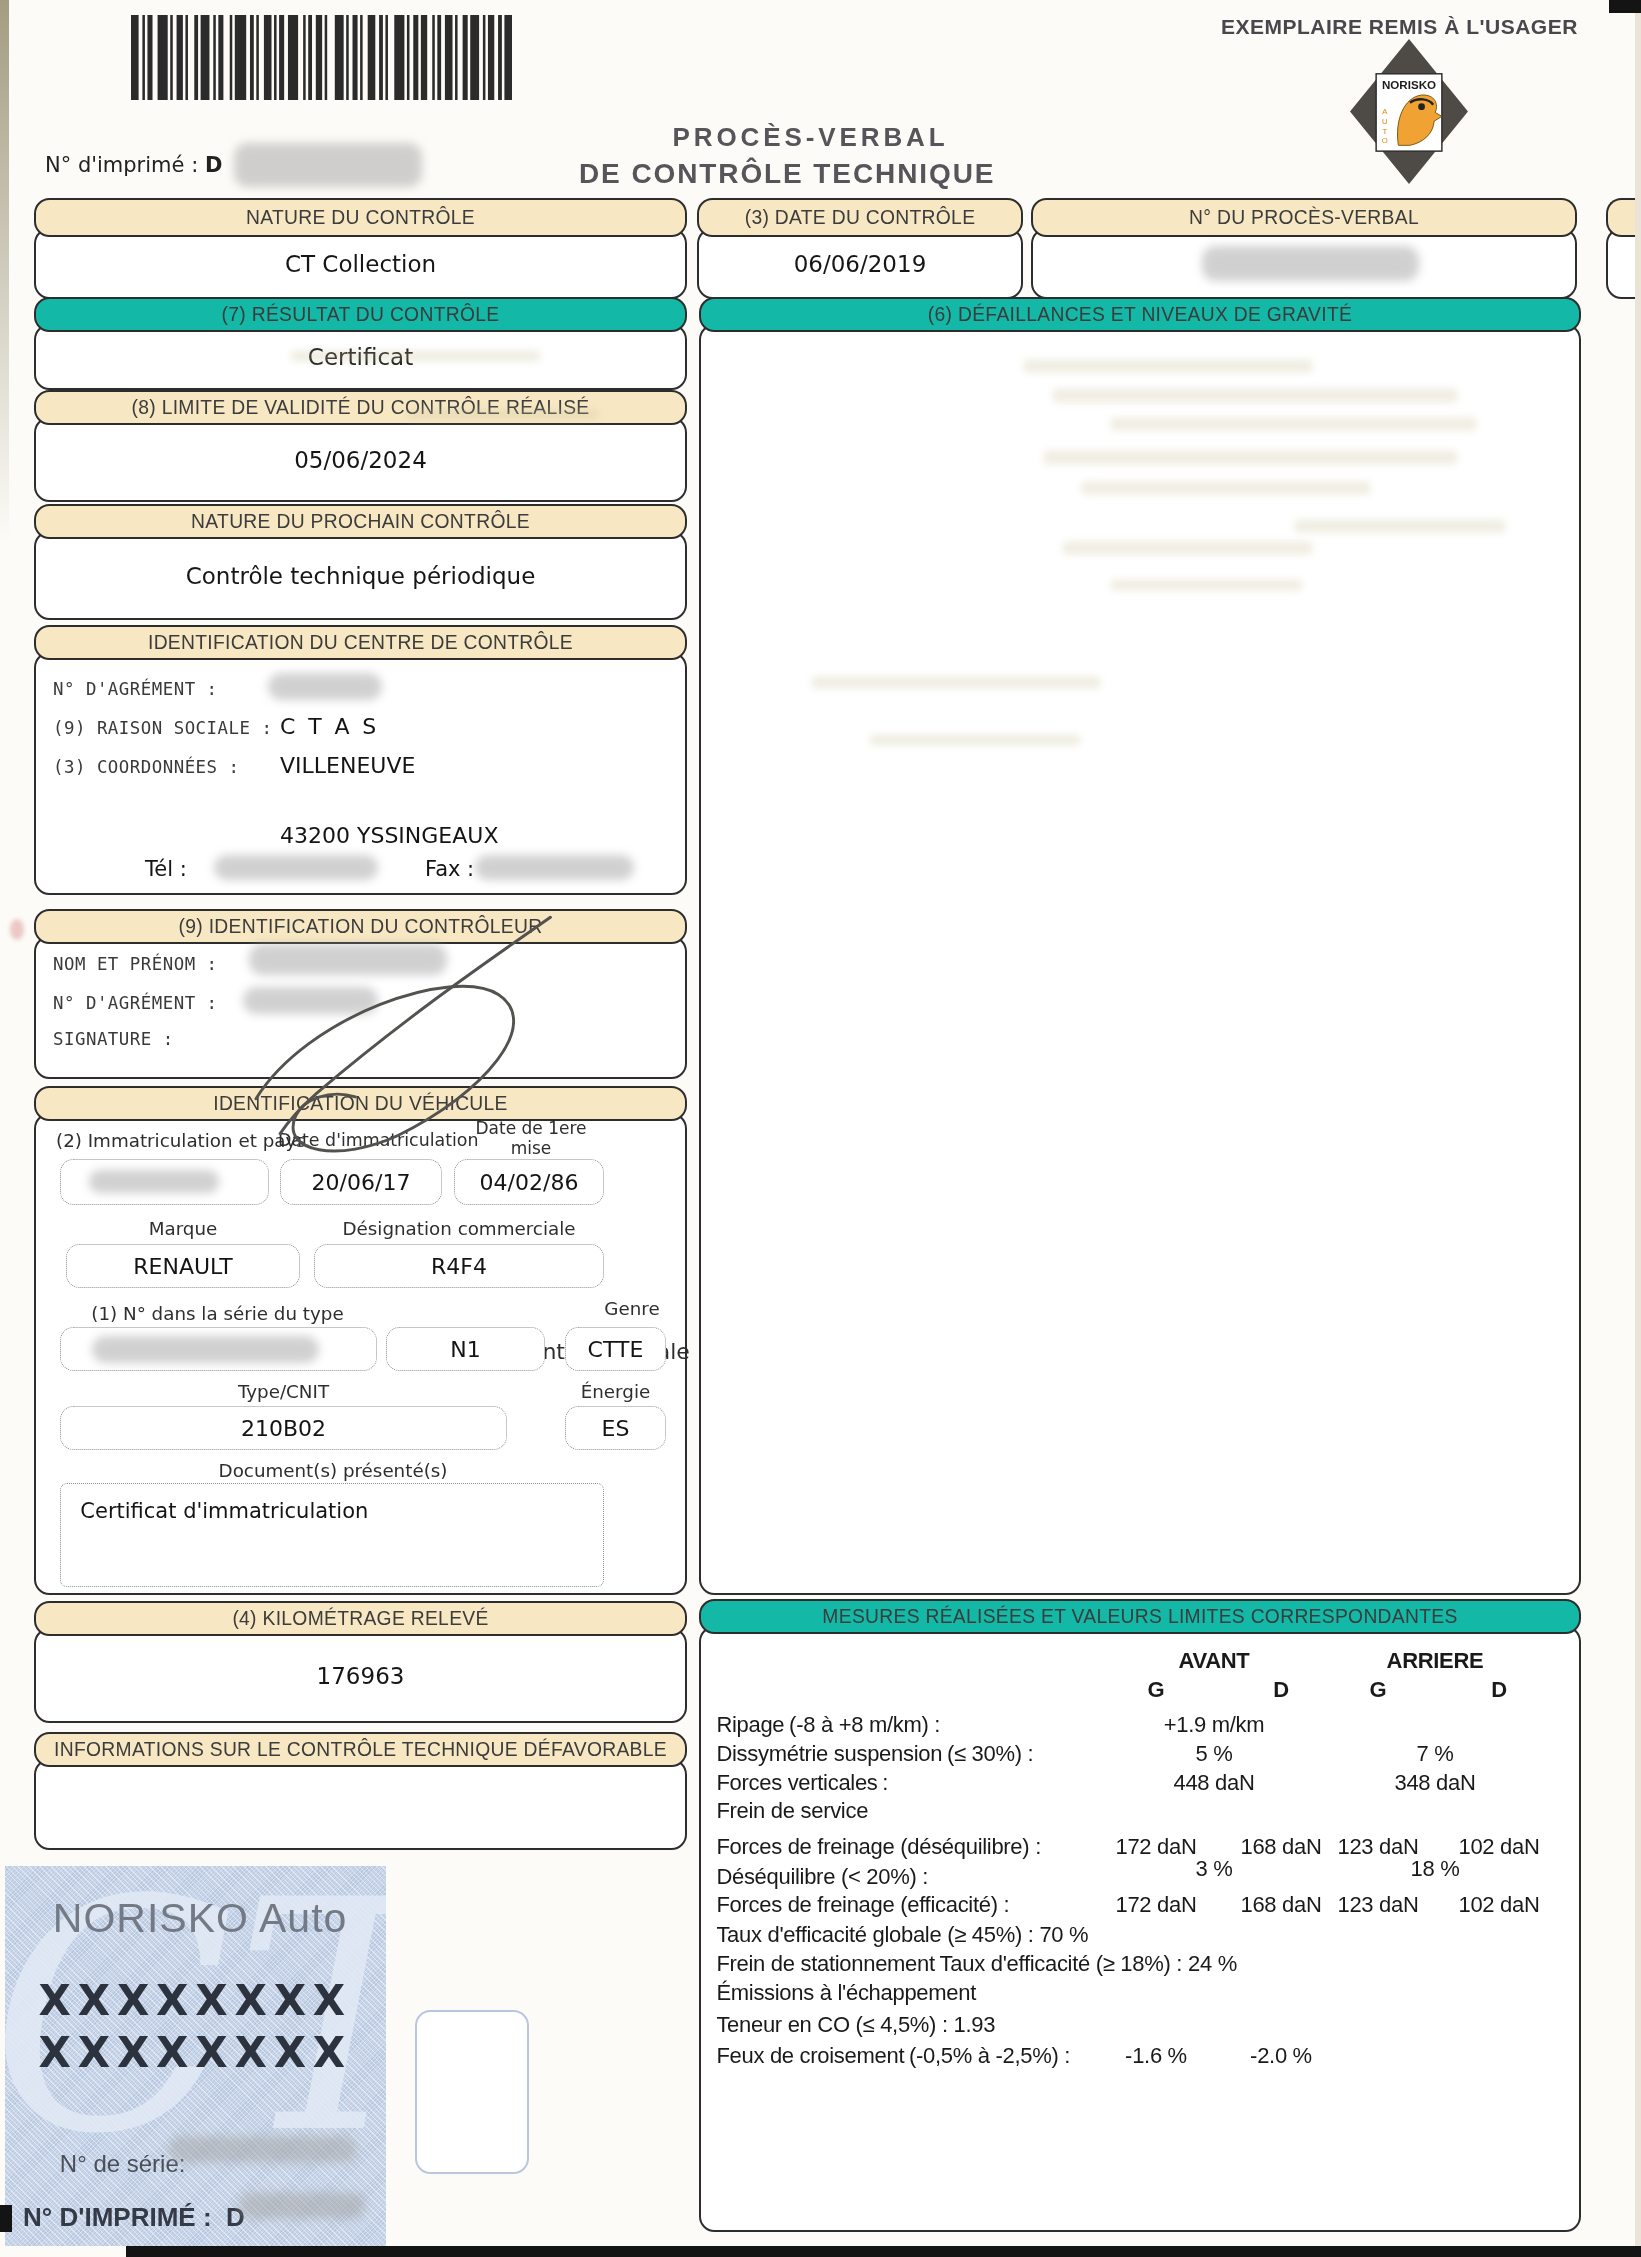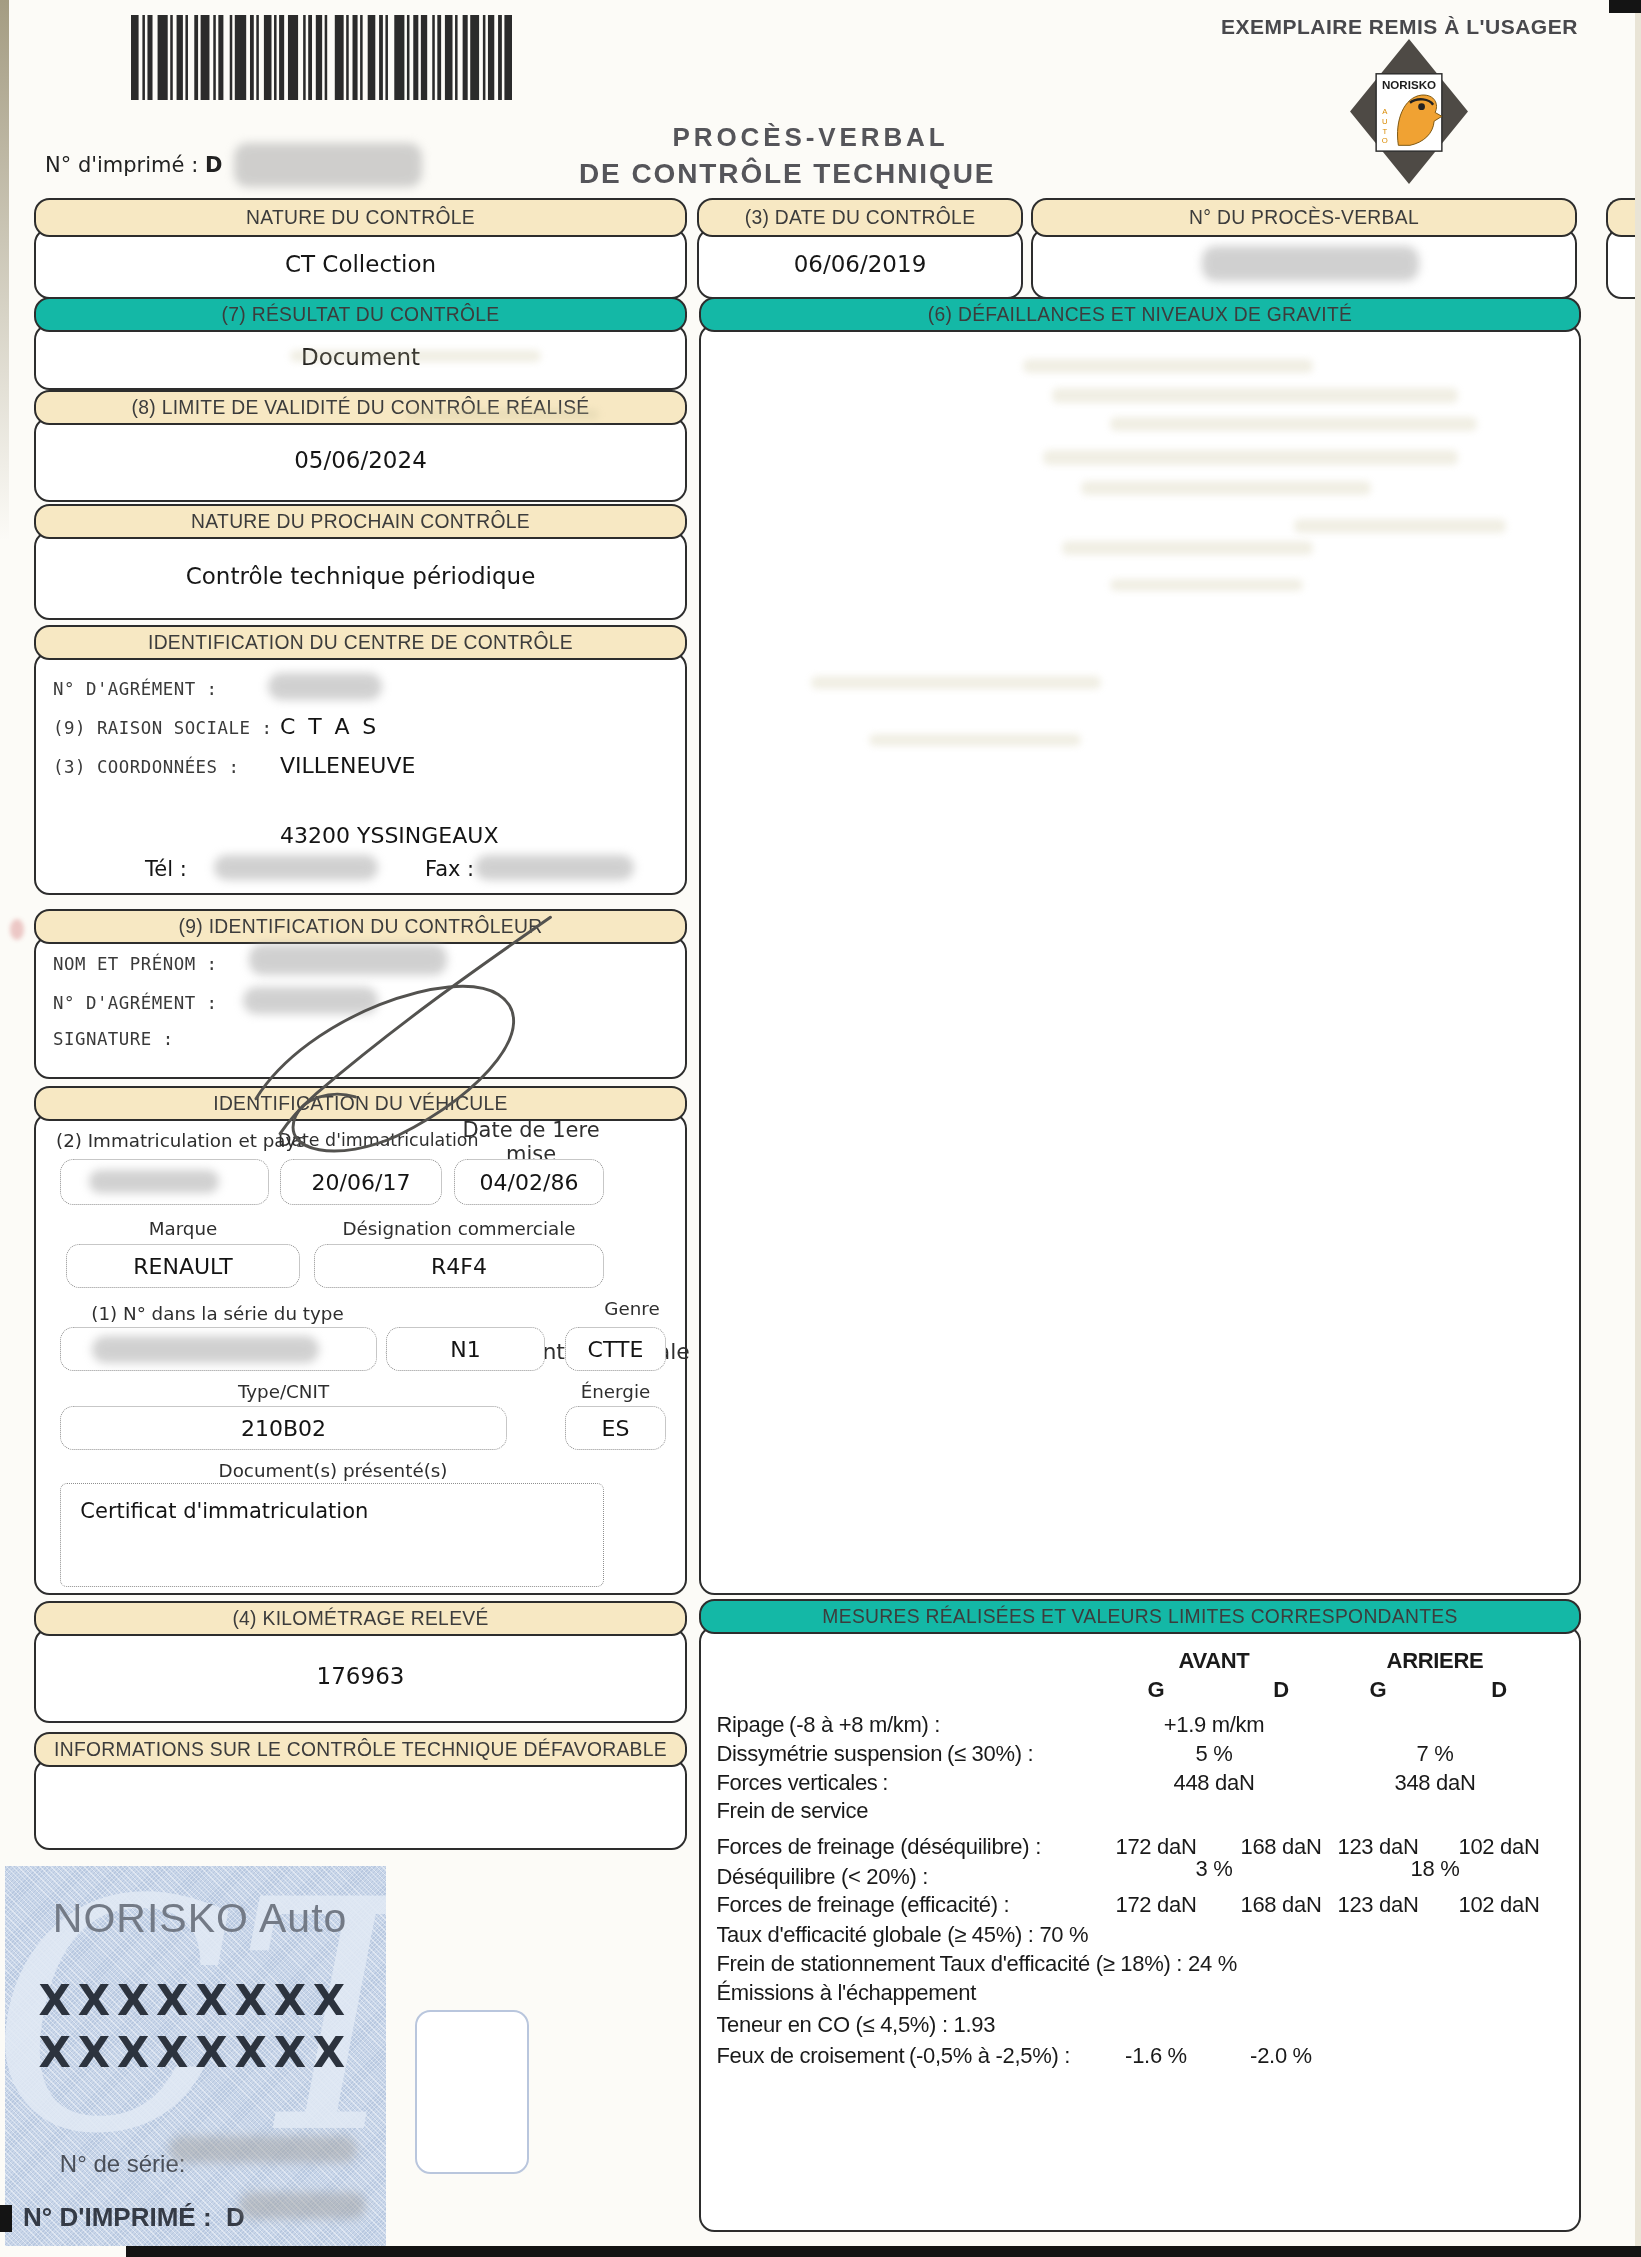--- a/index.html
+++ b/index.html
@@ -154,21 +154,21 @@
 
   <div class="hdr cream" style="left:1031px;top:198px;width:546px;height:39px">N° DU PROCÈS-VERBAL</div>
   <div class="bdy" style="left:1031px;top:228px;width:546px;height:71px"></div>
   <div class="redact" style="left:1202px;top:246px;width:217px;height:35px"></div>
 
   <div class="hdr cream" style="left:1606px;top:198px;width:43px;height:39px;border-right:none;border-radius:15.4px 0 0 15.4px"></div>
   <div class="bdy" style="left:1606px;top:228px;width:43px;height:71px;border-right:none;border-radius:15.4px 0 0 15.4px"></div>
 
   <div class="hdr orange" style="left:34px;top:297px;width:653px;height:35px">(7) RÉSULTAT DU CONTRÔLE</div>
   <div class="bdy" style="left:34px;top:324px;width:653px;height:66px">
-    <span class="val">Document</span>
+    <span class="val">Certificat</span>
   </div>
 
   <div class="hdr orange" style="left:699px;top:297px;width:882px;height:35px">(6) DÉFAILLANCES ET NIVEAUX DE GRAVITÉ</div>
   <div class="bdy blank" style="left:699px;top:324px;width:882px;height:1271px"></div>
 
   <div class="ghost" style="left:1023px;top:359px;width:290px;height:13.5px"></div>
   <div class="ghost" style="left:1052px;top:388px;width:406px;height:15.4px"></div>
   <div class="ghost" style="left:1110px;top:417px;width:367px;height:13.5px"></div>
   <div class="ghost" style="left:1043px;top:450px;width:415px;height:15.4px"></div>
   <div class="ghost" style="left:1081px;top:481px;width:290px;height:13.5px"></div>
@@ -215,21 +215,21 @@
   <svg id="signature" width="406" height="280" viewBox="0 0 420 290">
     <path d="M 400 20 C 340 62 252 122 158 202 C 140 218 128 232 120 244" fill="none" stroke="#53524f" stroke-width="3" stroke-linecap="round"></path>
     <path d="M 95 208 C 148 122 300 70 346 100 C 392 130 332 202 242 246 C 182 274 120 264 136 226 C 144 208 172 198 198 206" fill="none" stroke="#53524f" stroke-width="3" stroke-linecap="round"></path>
   </svg>
 
   <div class="hdr cream" style="left:34px;top:1086px;width:653px;height:35px">IDENTIFICATION DU VÉHICULE</div>
   <div class="bdy blank" style="left:34px;top:1113px;width:653px;height:482px"></div>
 
   <div class="lbl" style="left:56px;top:1130px">(2) Immatriculation et pays</div>
   <div class="lbl" style="left:278px;top:1130px;width:179px;text-align:center;font-size:17.4px">Date d'immatriculation</div>
-  <div class="lbl lblc" style="left:454px;top:1118px;width:154px;font-size:21px">
+  <div class="lbl lblc" style="left:454px;top:1118px;width:154px;font-size:17px">
     <div>Date de 1ere mise</div>
     <div>en circulation</div>
   </div>
   <div class="dot" style="left:60px;top:1159px;width:209px;height:46px"></div>
   <div class="redact" style="left:89px;top:1170px;width:130px;height:23px"></div>
   <div class="dot" style="left:280px;top:1159px;width:162px;height:46px">
     <span>20/06/17</span>
   </div>
   <div class="dot" style="left:454px;top:1159px;width:150px;height:46px">
     <span>04/02/86</span>

